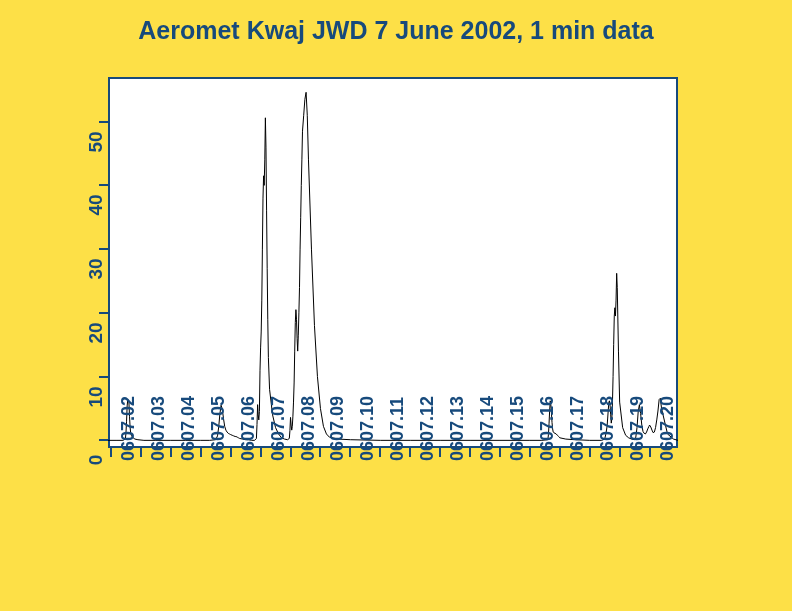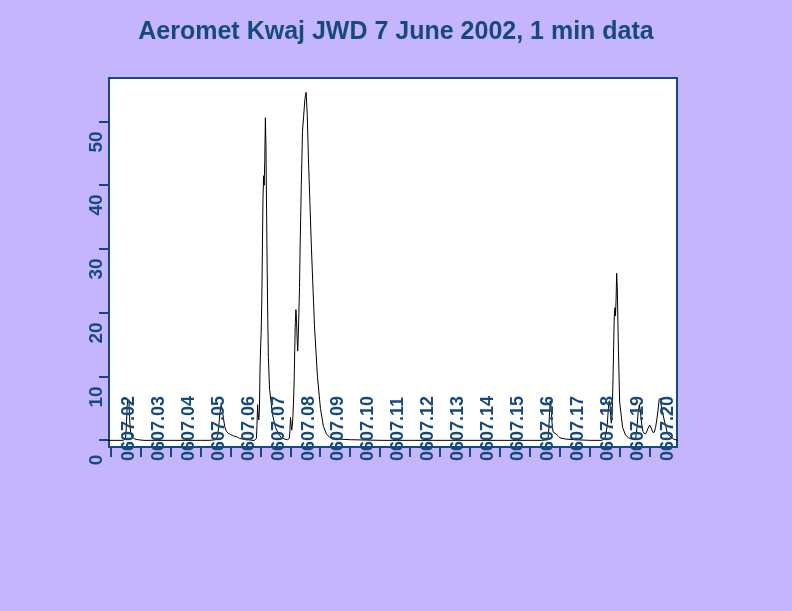--- a/index.html
+++ b/index.html
@@ -4,21 +4,21 @@
 <style>
   html, body {
     margin: 0;
     padding: 0;
     background: #ffffff;
   }
   #page {
     position: relative;
     width: 792px;
     height: 611px;
-    background: #c4b5fd;
+    background: #fde047;
     overflow: hidden;
     font-family: "Liberation Sans", sans-serif;
   }
   #chart-title {
     position: absolute;
     left: 0;
     top: 16px;
     width: 792px;
     text-align: center;
     color: #174a7c;

